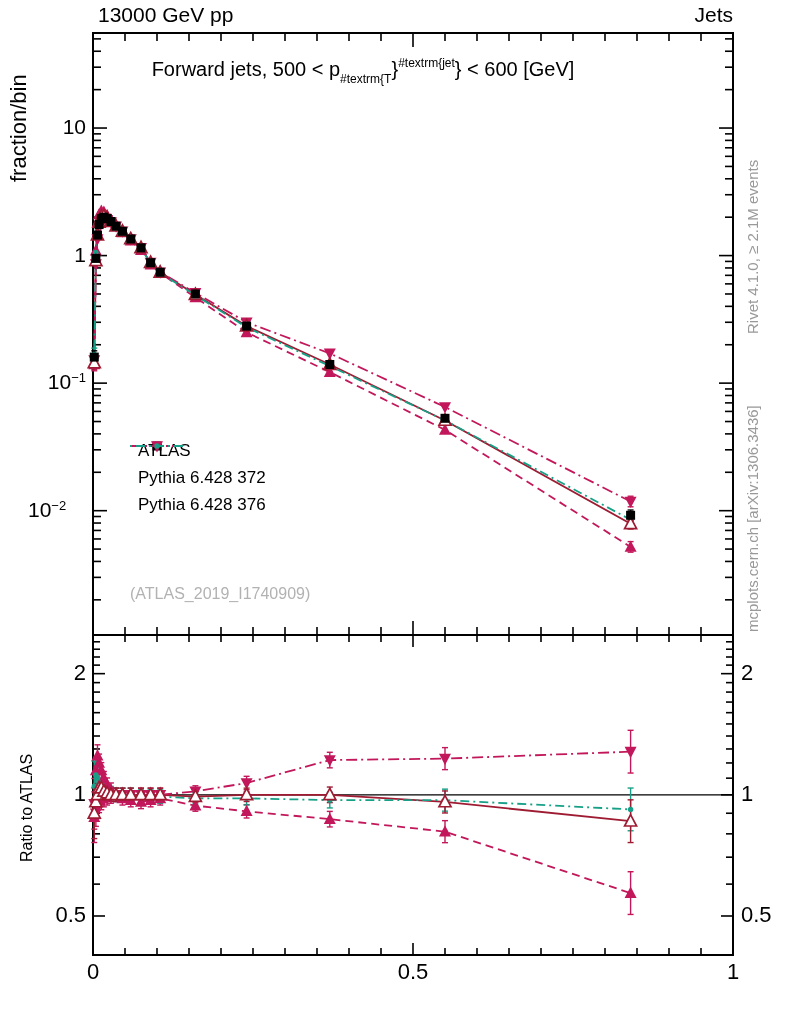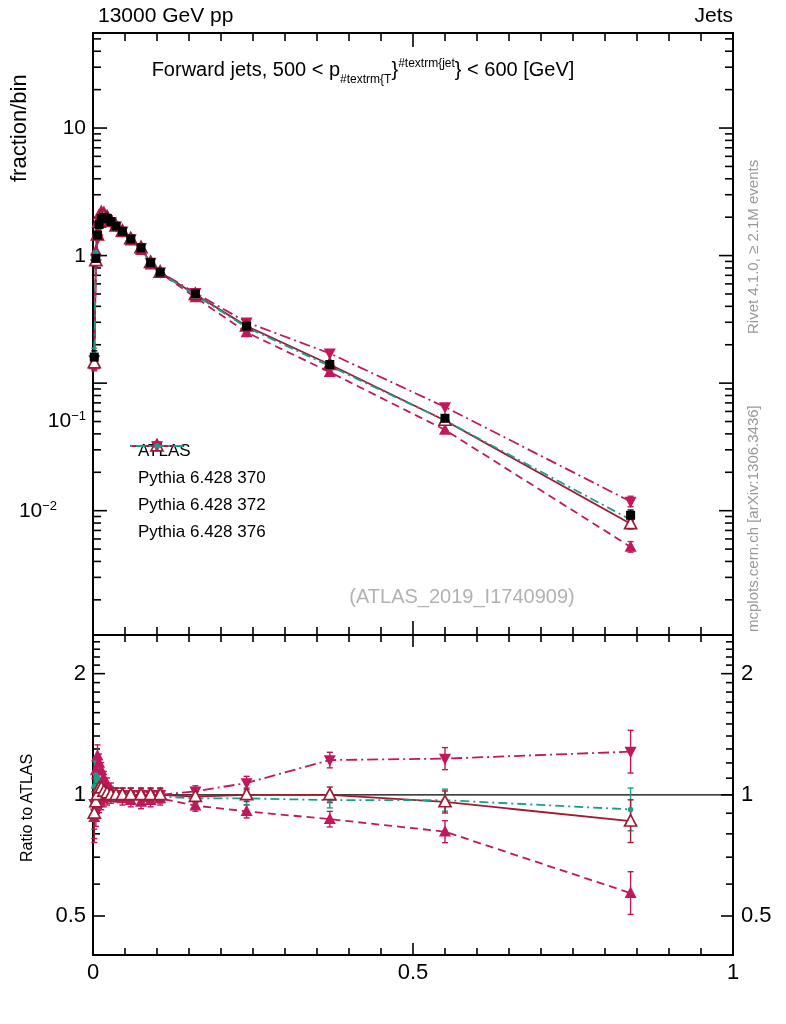--- a/index.html
+++ b/index.html
@@ -5,21 +5,21 @@
   html,body{margin:0;padding:0;background:#fff;}
   .page{position:relative;width:786px;height:1024px;background:#fff;overflow:hidden;
         font-family:"Liberation Sans",sans-serif;color:#000;}
   .abs{position:absolute;}
   .hdr{font-size:21px;top:3px;text-align:center;}
   .rot{transform:rotate(-90deg);transform-origin:0 0;white-space:nowrap;}
   .gray{color:#999;}
   .title{left:93px;width:540px;top:56px;text-align:center;font-size:20px;white-space:nowrap;}
   .tsub{font-size:12px;vertical-align:-7px;}
   .tsup{font-size:12px;vertical-align:9px;}
-  .watermark{left:142px;width:640px;top:585px;text-align:center;font-size:20px;color:#b2b2b2;}
+  .watermark{left:130px;width:640px;top:585px;text-align:left;font-size:16px;color:#b2b2b2;}
   .legend{left:128px;top:437px;}
   .lrow{display:flex;align-items:center;height:27px;}
   .lrow .lab{font-size:17px;margin-left:10px;}
   .ticklab{position:absolute;font-size:21px;}
   .ticklab .exp{font-size:13px;vertical-align:7px;}
   .xlab{font-size:22px;margin-top:44px;}
   .axlabel{font-size:22px;}
   svg{position:absolute;left:0;top:0;}
 </style>
 </head>
@@ -802,46 +802,39 @@
 
   <div class="abs legend" id="legend">
       <div class="lrow">
         <svg width="58" height="18">
           <rect x="24.5" y="4.5" width="9" height="9" fill="#000000"></rect>
         </svg>
         <span class="lab">ATLAS</span>
       </div>
       <div class="lrow">
         <svg width="58" height="18">
-          <line x1="2" y1="9" x2="56" y2="9" stroke="#9e1b32" stroke-width="1.8" stroke-dasharray=""></line>
-          <path d="M 29 2.5 L 23 13.8 L 35 13.8 Z" fill="#fff" stroke="#9e1b32" stroke-width="1.7"></path>
-        </svg>
-        <span class="lab">Pythia 6.428 370</span>
-      </div>
-      <div class="lrow">
-        <svg width="58" height="18">
           <line x1="2" y1="9" x2="56" y2="9" stroke="#c2185b" stroke-width="1.8" stroke-dasharray="11,4,2,4"></line>
           <path d="M 29 15.5 L 23 4.2 L 35 4.2 Z" fill="#c2185b"></path>
         </svg>
         <span class="lab">Pythia 6.428 372</span>
       </div>
       <div class="lrow">
         <svg width="58" height="18">
           <line x1="2" y1="9" x2="56" y2="9" stroke="#17a087" stroke-width="1.8" stroke-dasharray="2,4,9,4"></line>
           <circle cx="29" cy="9" r="2.7" fill="#17a087"></circle>
         </svg>
         <span class="lab">Pythia 6.428 376</span>
       </div>
     </div>
 
   <div id="tick-labels">
       <div class="ticklab" style="left:18px;width:68px;top:115.03325936814002px;text-align:right;">10</div>
       <div class="ticklab" style="left:18px;width:68px;top:242.58187655642365px;text-align:right;">1</div>
-      <div class="ticklab" style="left:18px;width:68px;top:370.1304937447072px;text-align:right;margin-top:38px;">10<span class="exp">−1</span></div>
-      <div class="ticklab" style="left:4px;width:68px;top:497.67911093299085px;text-align:center;">10<span class="exp">−2</span></div>
+      <div class="ticklab" style="left:18px;width:68px;top:370.1304937447072px;text-align:right;">10<span class="exp">−1</span></div>
+      <div class="ticklab" style="left:28px;width:68px;top:497.67911093299085px;text-align:left;">10<span class="exp">−2</span></div>
       <div class="ticklab" style="left:36px;width:50px;top:659.657319756157px;text-align:right;font-size:22px;">2</div>
       <div class="ticklab" style="left:741px;width:50px;top:659.657319756157px;text-align:left;font-size:22px;">2</div>
       <div class="ticklab" style="left:36px;width:50px;top:780.8250169227185px;text-align:right;font-size:22px;">1</div>
       <div class="ticklab" style="left:741px;width:50px;top:780.8250169227185px;text-align:left;font-size:22px;">1</div>
       <div class="ticklab" style="left:36px;width:50px;top:901.99271408928px;text-align:right;font-size:22px;">0.5</div>
       <div class="ticklab" style="left:741px;width:50px;top:901.99271408928px;text-align:left;font-size:22px;">0.5</div>
       <div class="ticklab" style="left:63px;width:60px;top:959px;text-align:center;font-size:22px;">0</div>
       <div class="ticklab" style="left:383px;width:60px;top:959px;text-align:center;font-size:22px;">0.5</div>
       <div class="ticklab" style="left:703px;width:60px;top:959px;text-align:center;font-size:22px;">1</div>
     </div>

